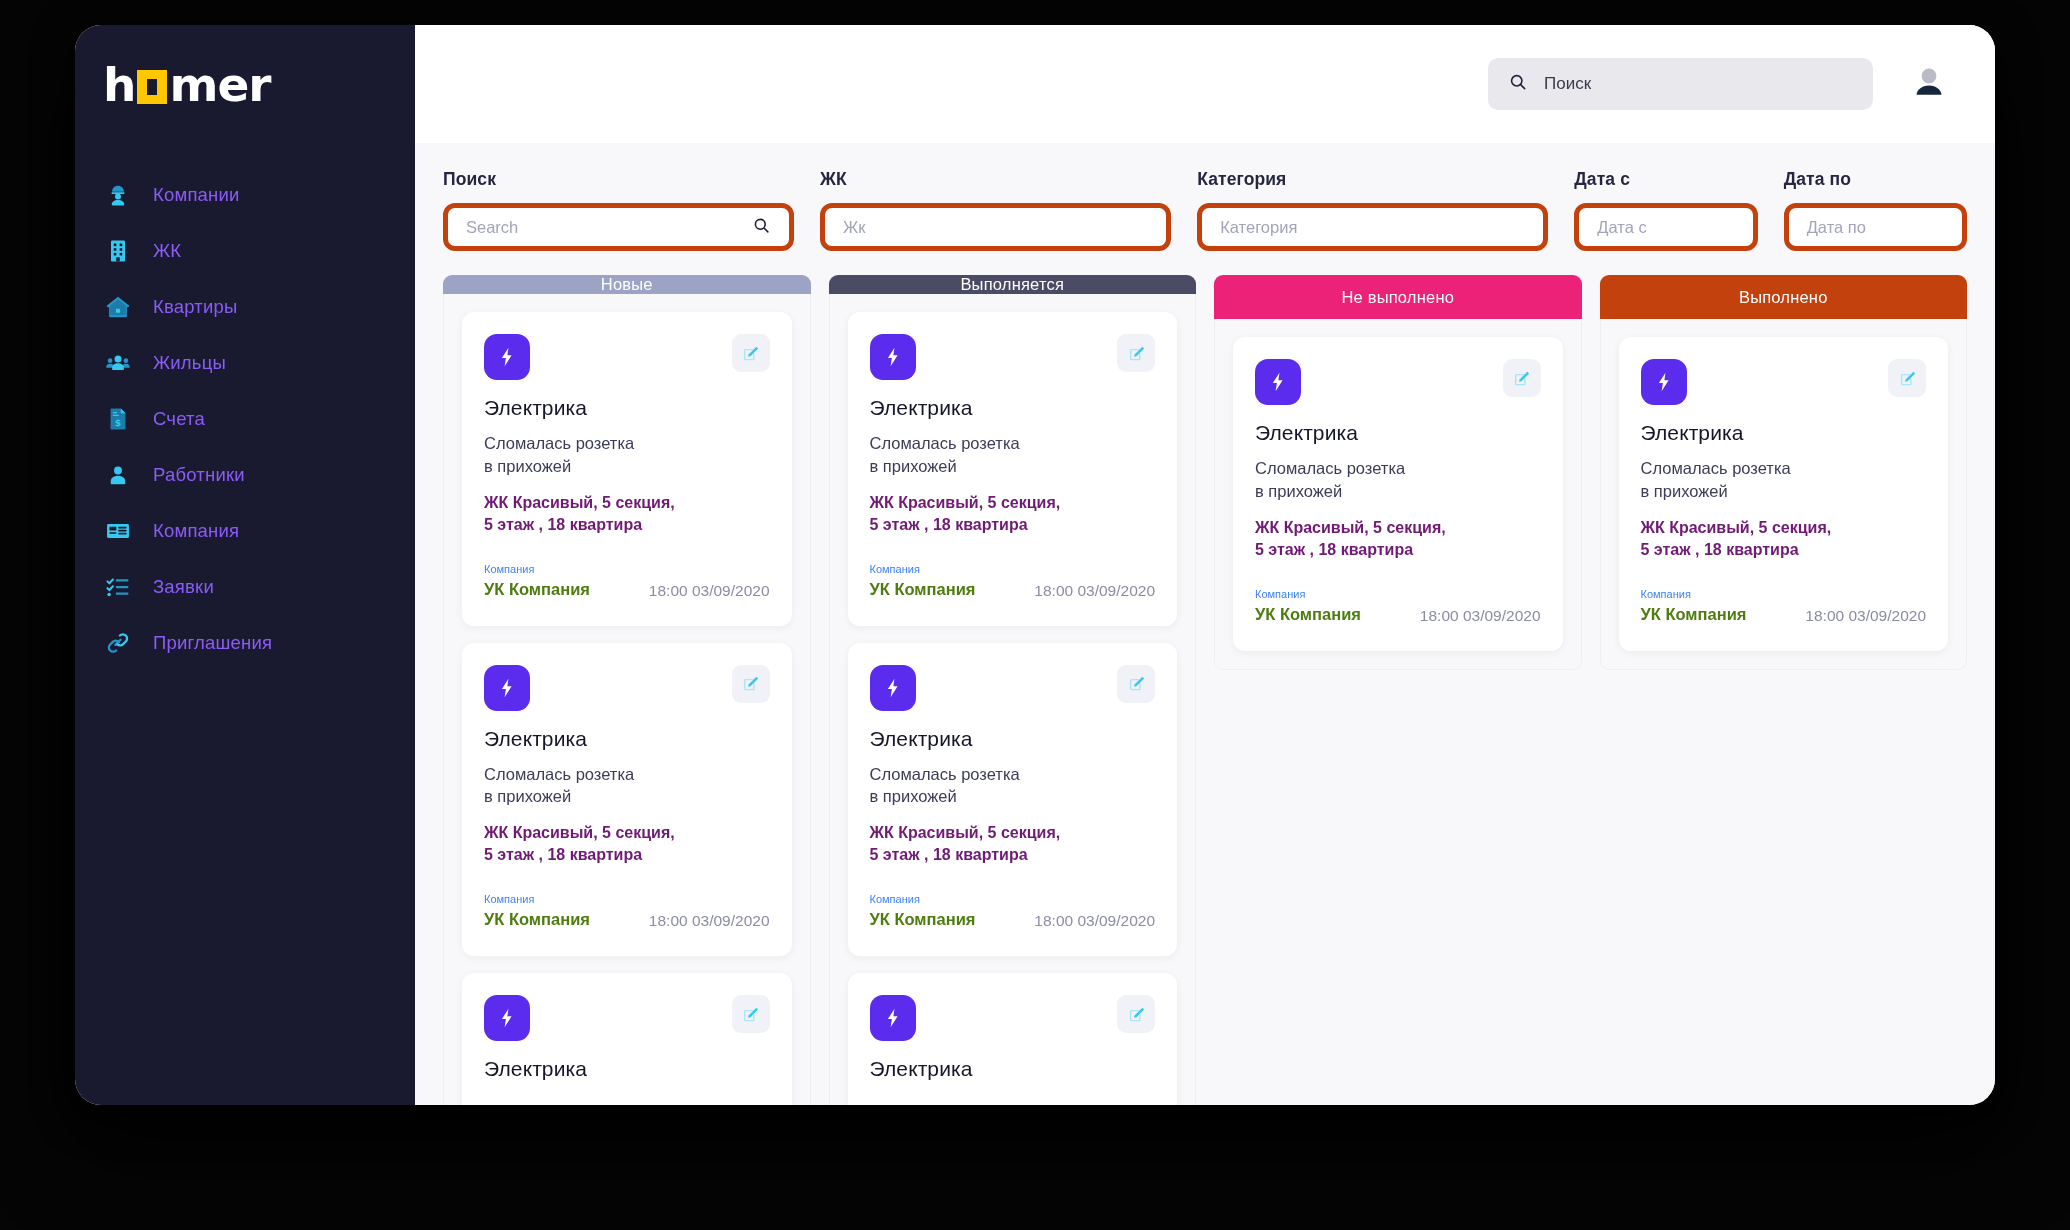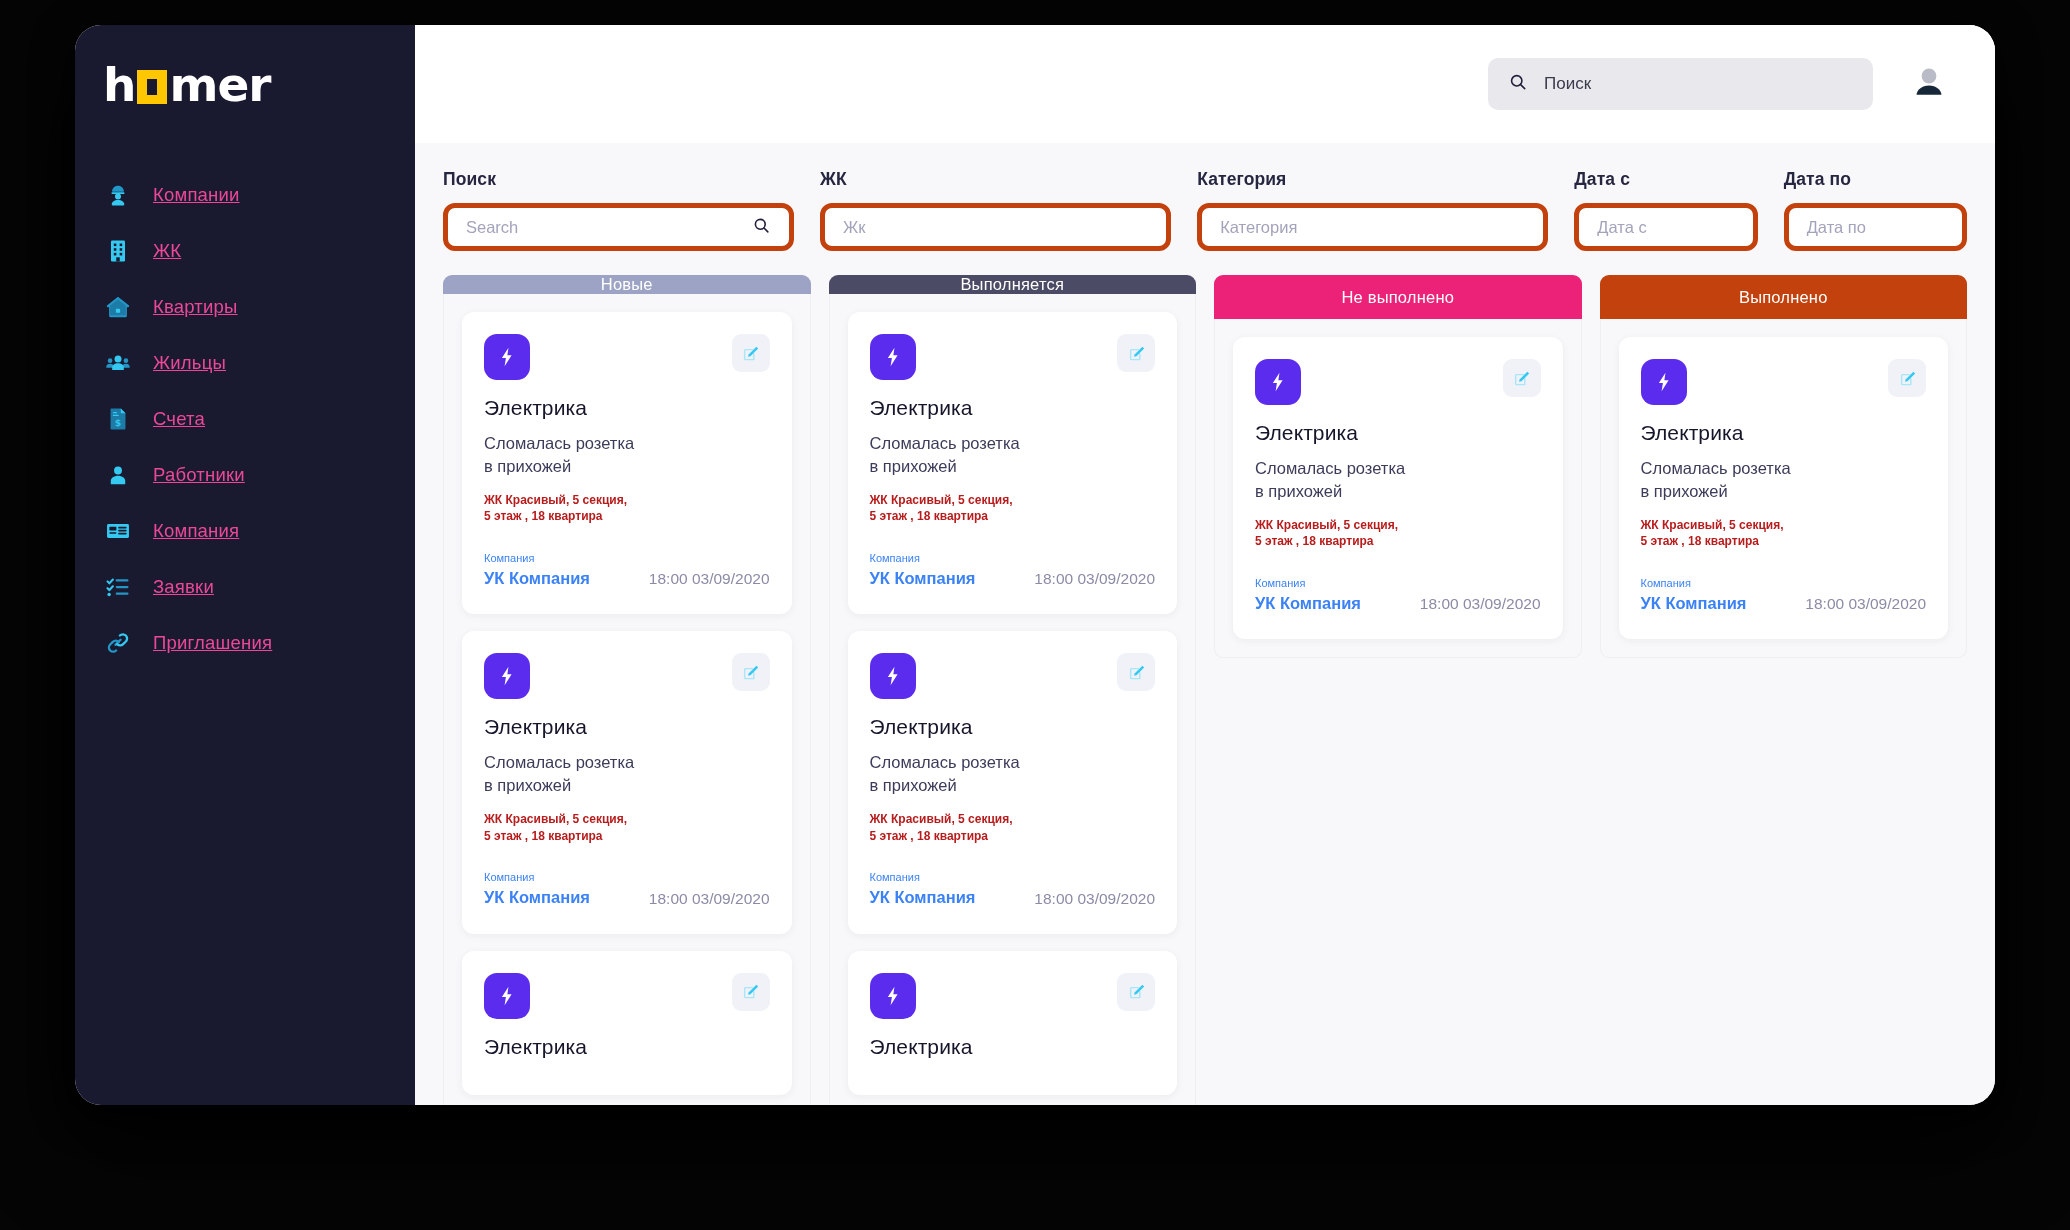--- a/index.html
+++ b/index.html
@@ -72,24 +72,23 @@
     padding-left: 28px;
     gap: 20px;
     cursor: pointer;
   }
   .nav-icon {
     width: 30px; height: 30px;
     flex: 0 0 30px;
     display: flex; align-items: center; justify-content: center;
   }
   .nav-label {
-    color: #ec4899;
+    color: #8b5cf6;
     font-size: 18.5px;
     letter-spacing: 0.2px;
-    text-decoration: underline;
   }
 
   
   .main {
     flex: 1 1 auto;
     display: flex;
     flex-direction: column;
     background: #f8f8fa;
     min-width: 0;
   }
@@ -227,39 +226,39 @@
     margin-bottom: 12px;
     letter-spacing: 0.1px;
   }
   .card-desc {
     font-size: 16.5px;
     color: #3c3c5a;
     line-height: 1.38;
     margin-bottom: 14px;
   }
   .card-addr {
-    font-size: 12px;
-    color: #b91c1c;
+    font-size: 16px;
+    color: #701a75;
     line-height: 1.38;
     font-weight: bold;
     margin-bottom: 26px;
   }
   .card-foot {
     display: flex;
     justify-content: space-between;
     align-items: flex-end;
   }
   .comp-label {
     font-size: 11px;
     color: #3b82f6;
     line-height: 1.45;
   }
   .comp-name {
     font-size: 16.5px;
-    color: #3b82f6;
+    color: #4d7c0f;
     font-weight: bold;
     line-height: 1.45;
   }
   .card-date {
     font-size: 15.5px;
     color: #8b8ba6;
     padding-bottom: 2px;
     white-space: nowrap;
   }
 </style>

